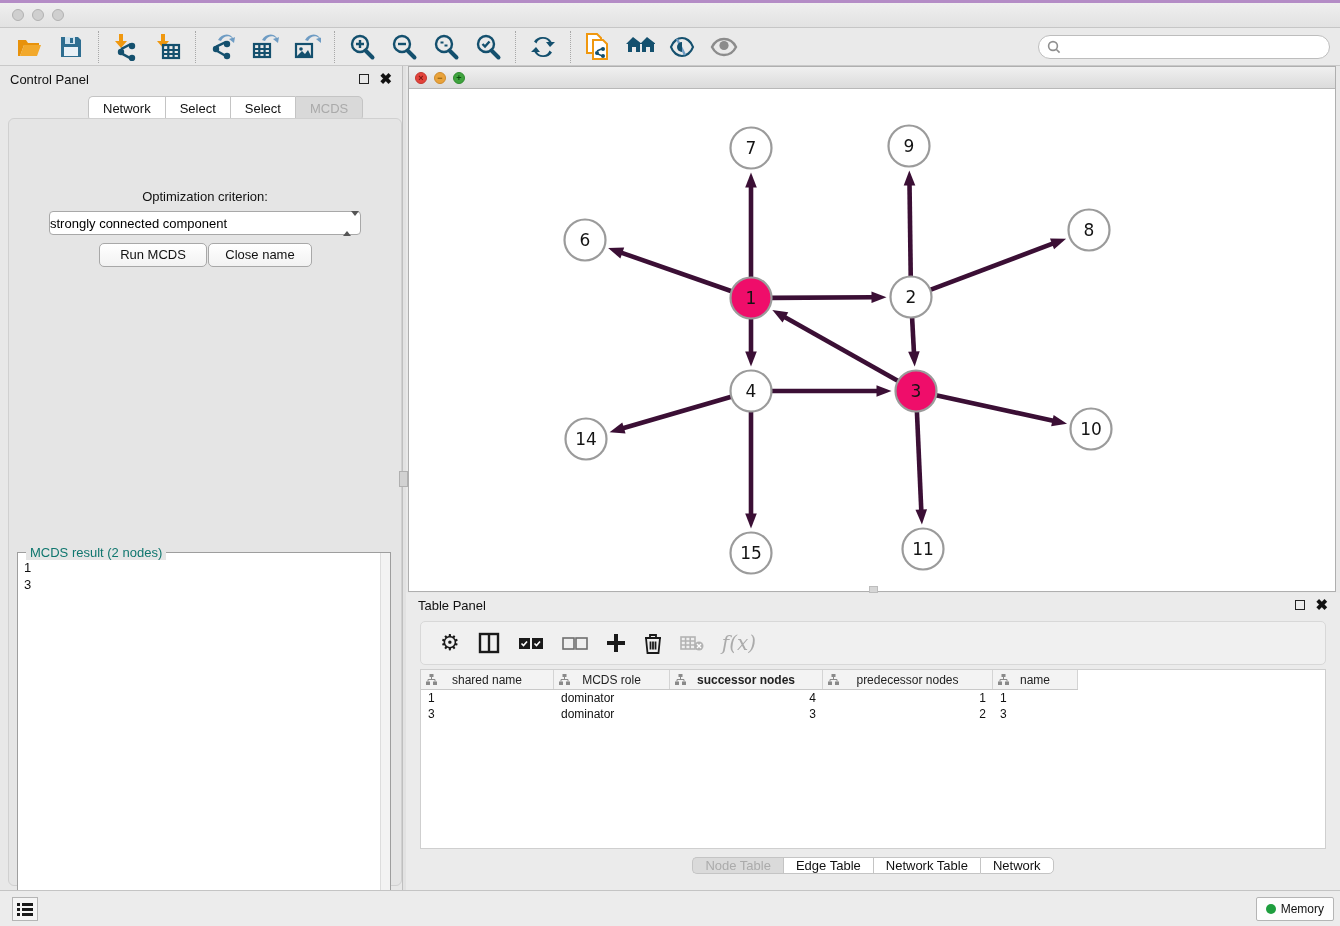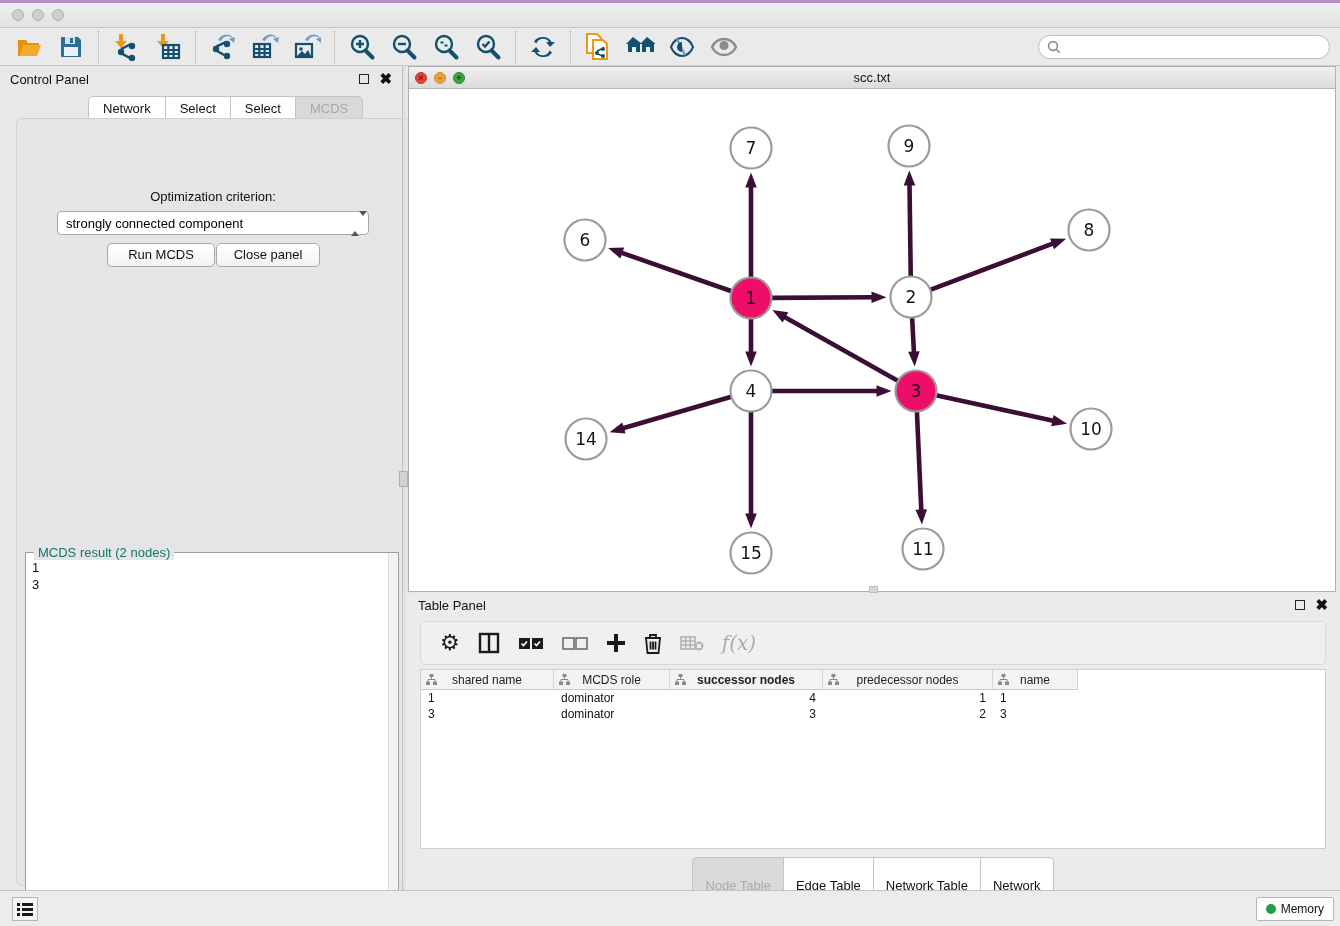--- a/index.html
+++ b/index.html
@@ -25,23 +25,23 @@
   #control-panel { left:0; top:66px; width:402px; height:824px; background:#E8E8E8; }
   .panel-head { height:26px; display:flex; align-items:center; padding:0 10px; }
   .panel-head .ttl { font-size:13px; color:#111; flex:1; }
   .float-btn { width:10px; height:10px; border:1.6px solid #222; margin-right:10px; }
   .close-btn { font-size:15px; font-weight:bold; color:#111; line-height:10px; }
   #cp-tabs { position:absolute; left:78px; top:30px; display:flex;margin-left:10px; }
   .cp-tab { font-size:13px; padding:4px 14px; background:#fff; border:1px solid #C4C4C4; border-right:none; color:#111; }
   .cp-tab:first-child { border-radius:5px 0 0 5px; }
   .cp-tab:last-child { border-radius:0 5px 5px 0; border-right:1px solid #C4C4C4; }
   .cp-tab.active { background:#D9D9D9; color:#AAAAAA; }
-  #cp-body { position:absolute; left:16px; top:52px; width:394px; height:768px; background:#E5E5E5; border:1px solid #D0D0D0; border-radius:6px; }
+  #cp-body { position:absolute; left:8px; top:52px; width:394px; height:768px; background:#E5E5E5; border:1px solid #D0D0D0; border-radius:6px; }
   #opt-label { position:absolute; left:0; width:100%; top:70px; text-align:center; font-size:13px; color:#111; }
-  #opt-select { position:absolute; left:40px; top:92px; width:312px; height:24px; background:#fff; border:1px solid #A8A8A8; border-radius:4px; display:flex; align-items:center; font-size:13px; padding-left:8px; }
+  #opt-select { position:absolute; left:40px; top:92px; width:312px; height:24px; background:#fff; border:1px solid #A8A8A8; border-radius:4px; display:flex; align-items:center; font-size:13px; padding-left:0; }
   .stepper { position:absolute; right:6px; top:4px; width:11px; }
   .stepper .up { width:0;height:0;border-left:4px solid transparent;border-right:4px solid transparent;border-bottom:5px solid #555; margin-bottom:3px;}
   .stepper .dn { width:0;height:0;border-left:4px solid transparent;border-right:4px solid transparent;border-top:5px solid #555;}
   .cp-btn { position:absolute; top:124px; height:24px; background:linear-gradient(#FFFFFF,#F2F2F2); border:1px solid #A8A8A8; border-radius:5px; font-size:13px; color:#111; text-align:center; line-height:22px; }
   #run-btn { left:90px; width:108px; }
   #closepanel-btn { left:199px; width:104px; }
   #result-box { position:absolute; left:8px; top:433px; width:374px; height:378px; border:1px solid #9E9E9E; background:#fff; }
   #result-legend { position:absolute; left:8px; top:-8px; background:#E5E5E5; padding:0 4px; font-size:13px; color:#0f766e; }
   #result-lines { position:absolute; left:6px; top:6px; font-size:13px; color:#111; line-height:17px; white-space:pre; }
   #result-scroll { position:absolute; right:0; top:0; width:10px; height:100%; background:#F3F3F3; border-left:1px solid #DDD; }
@@ -69,21 +69,21 @@
   #tp-toolbar { position:absolute; left:14px; top:28px; width:906px; height:44px; background:#F0F0F0; border:1px solid #D8D8D8; border-radius:5px; display:flex; align-items:center; padding-left:10px; }
   .tt-icon { margin:0 9px; display:flex; align-items:center; justify-content:center; height:26px; }
   .fx { font-family:"DejaVu Serif", serif; font-style:italic; font-size:20px; color:#ABABAB; }
   #tp-table { position:absolute; left:14px; top:76px; width:906px; height:180px; background:#fff; border:1px solid #CFCFCF; overflow:hidden; }
   #tp-header-row { display:flex; height:20px; background:#F3F3F3; border-bottom:1px solid #C9C9C9; }
   .th-cell { display:flex; align-items:center; justify-content:center; font-size:12px; color:#222; border-right:1px solid #D4D4D4; position:relative; }
   .th-cell svg { position:absolute; left:5px; }
   .tr-row { display:flex; height:16px; font-size:12px; color:#111; }
   .td-cell { padding:0 7px; line-height:16px; }
   #tp-tabs { position:absolute; left:0; width:100%; top:264px; display:flex; justify-content:center; }
-  .tp-tab { font-size:13px; padding:20px 12px; background:#fff; border:1px solid #C4C4C4; border-right:none; color:#111; }
+  .tp-tab { font-size:13px; padding:0 12px; background:#fff; border:1px solid #C4C4C4; border-right:none; color:#111; }
   .tp-tab:first-child { border-radius:5px 0 0 5px; }
   .tp-tab:last-child { border-radius:0 5px 5px 0; border-right:1px solid #C4C4C4; }
   .tp-tab.active { background:#DADADA; color:#ABABAB; }
 
   
   #status-bar { left:0; top:890px; width:1340px; height:36px; background:#ECECEC; border-top:1px solid #C4C4C4; }
   #list-btn { position:absolute; left:12px; top:6px; width:26px; height:24px; background:#F5F5F5; border:1px solid #B5B5B5; display:flex; align-items:center; justify-content:center; }
   #memory-btn { position:absolute; right:6px; top:6px; height:24px; background:#FDFDFD; border:1px solid #B5B5B5; border-radius:2px; display:flex; align-items:center; padding:0 9px; font-size:12px; color:#111; }
   #memory-dot { width:10px; height:10px; border-radius:50%; background:#1E9E3E; margin-right:5px; }
 </style>
@@ -256,40 +256,39 @@
       <div class="cp-tab">Select</div>
       <div class="cp-tab active">MCDS</div>
     </div>
   <div id="cp-body">
     <div id="opt-label">Optimization criterion:</div>
     <div id="opt-select">
       <span>strongly connected component</span>
       <span class="stepper"><span class="up"></span><span class="dn"></span></span>
     </div>
     <div class="cp-btn" id="run-btn">Run MCDS</div>
-    <div class="cp-btn" id="closepanel-btn">Close panel</div>
+    <div class="cp-btn" id="closepanel-btn">Close name</div>
     <div id="result-box">
       <span id="result-legend">MCDS result (2 nodes)</span>
       <div id="result-lines">1
 3</div>
       <div id="result-scroll"></div>
     </div>
   </div>
 </div>
 
 <div id="v-splitter" class="abs">
     <div class="grip"></div>
   </div>
 
 <div id="net-window" class="abs">
   <div id="net-titlebar">
     <span class="tl red">×</span>
     <span class="tl yellow">−</span>
     <span class="tl green">+</span>
-    <span id="net-title">scc.txt</span>
   </div>
   <svg id="graph-svg" width="926" height="502">
       <line x1="342" y1="188.5" x2="342" y2="96.5" stroke="#3B0F35" stroke-width="4.6"></line>
       <polygon points="342,83.5 347.8,98.5 336.2,98.5" fill="#3B0F35"></polygon>
       <line x1="322.64727138653194" y1="202.23820325553524" x2="211.40133282951479" y2="163.369140386216" stroke="#3B0F35" stroke-width="4.6"></line>
       <polygon points="199.12887078194964,159.08117171899445 215.20249762682363,158.55342172918256 211.3763102006875,169.50423401777914" fill="#3B0F35"></polygon>
       <line x1="362.49959962110484" y1="208.8718775023681" x2="464.50073240041803" y2="208.2343704224974" stroke="#3B0F35" stroke-width="4.6"></line>
       <polygon points="477.50047850160644,208.15312200936495 462.5370207537866,214.0467569004326 462.4645221697607,202.44698345629521" fill="#3B0F35"></polygon>
       <line x1="342" y1="229.5" x2="342" y2="264.5" stroke="#3B0F35" stroke-width="4.6"></line>
       <polygon points="342,277.5 336.2,262.5 347.8,262.5" fill="#3B0F35"></polygon>

